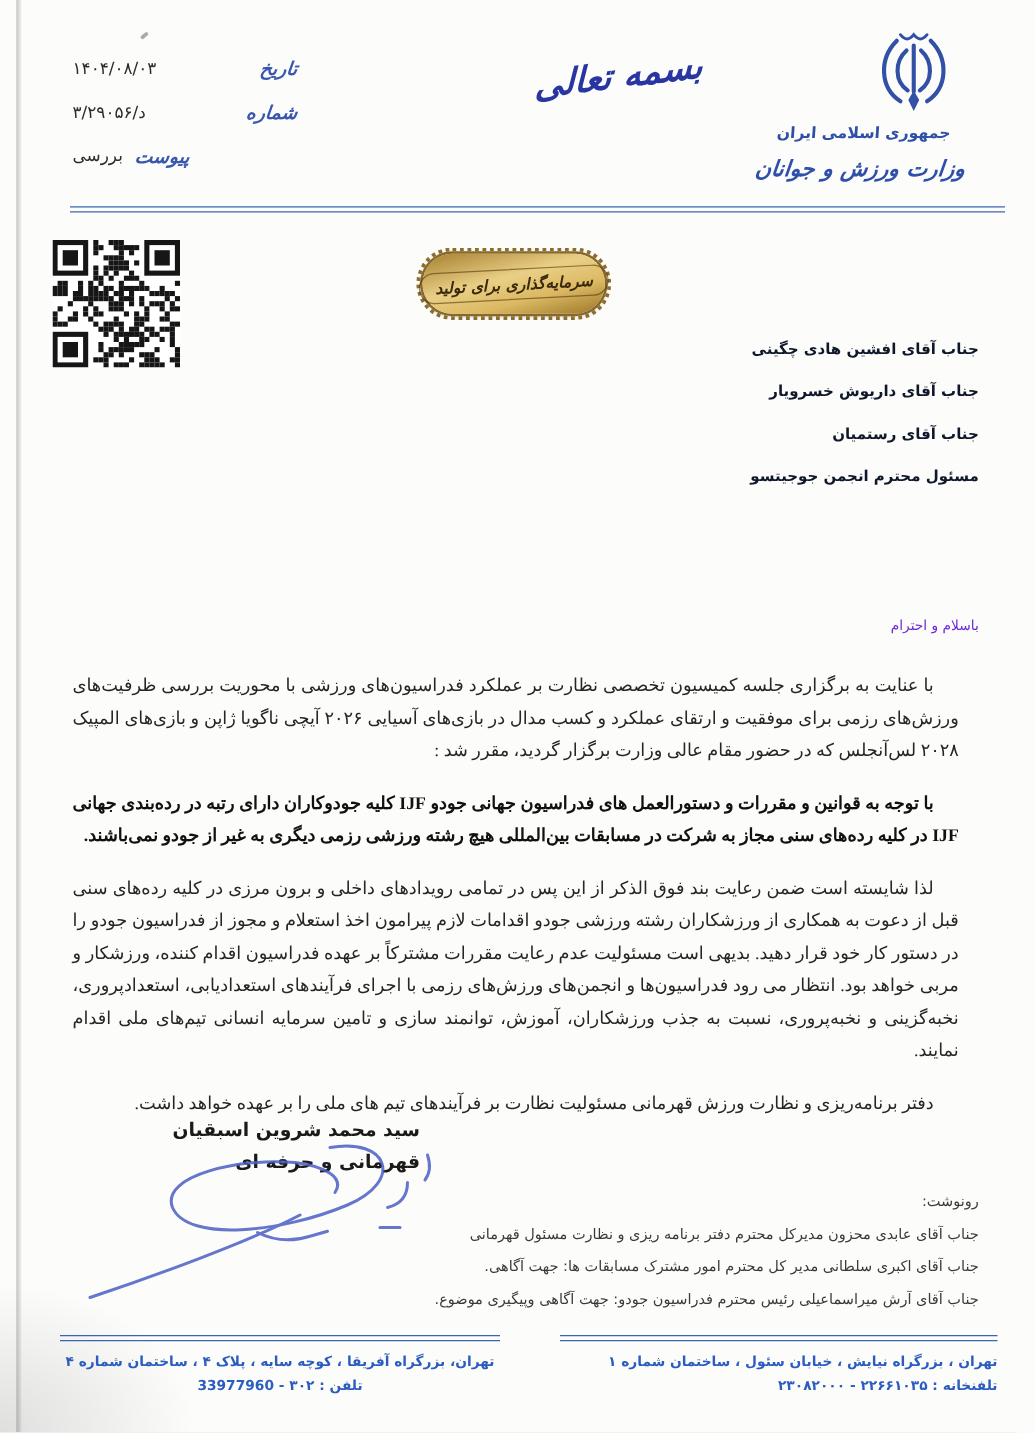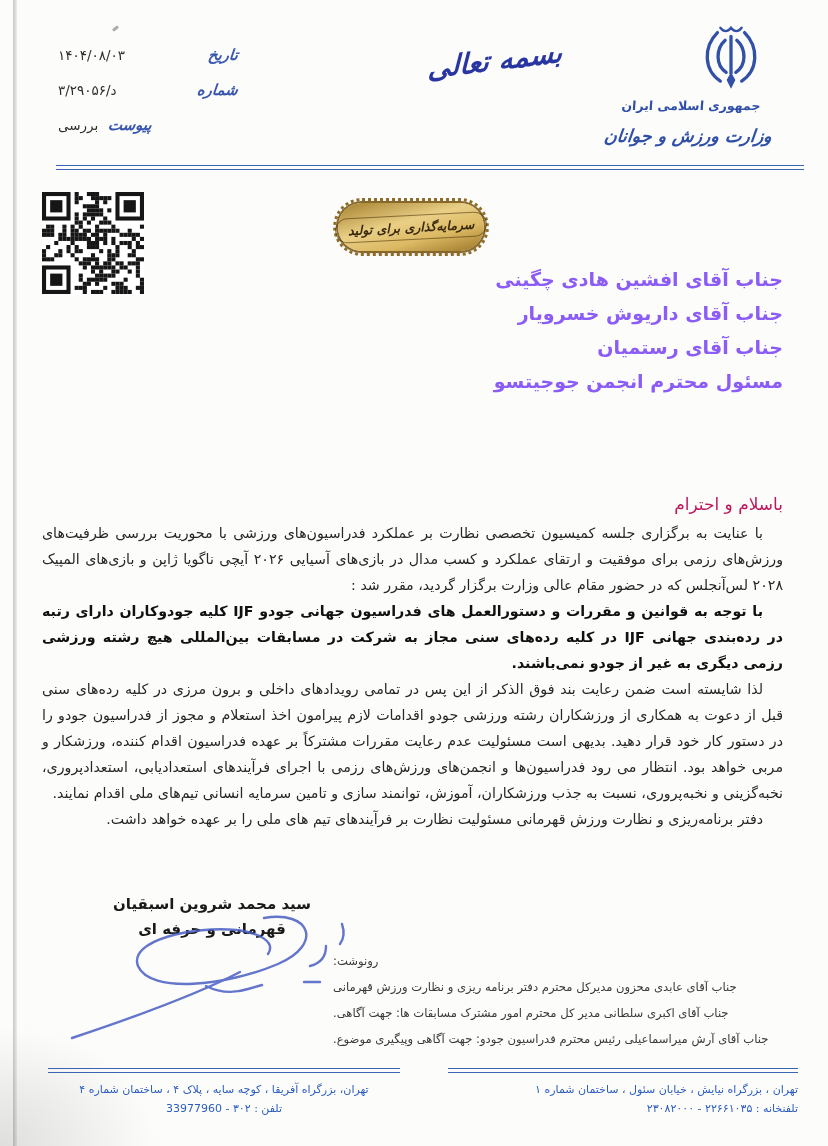--- a/index.html
+++ b/index.html
@@ -49,42 +49,42 @@
     background:linear-gradient(165deg,#a57f2e 0%,#e9cf86 42%,#dcb963 68%,#9a7628 100%);
     box-shadow:0 0 0 2px #87672a,0 1px 4px rgba(0,0,0,.35);
     outline:3px dotted #8d6d28;outline-offset:2px;
     display:flex;align-items:center;justify-content:center;}
   .stamp-inner{border:1px solid rgba(80,55,10,.6);border-radius:21px;
     padding:4px 12px;color:#3a290c;font-size:12.5px;font-weight:700;font-style:italic;
     transform:rotate(-3deg);white-space:nowrap;}
 
   
   .recipients{position:absolute;right:45px;top:262px;text-align:right;
-    font-weight:700;font-size:19px;line-height:34px;color:#8b5cf6;}
-
-  .salutation{position:absolute;right:45px;top:494px;font-size:17px;color:#be185d;}
+    font-weight:700;font-size:12px;line-height:34px;color:#0f172a;}
+
+  .salutation{position:absolute;right:45px;top:494px;font-size:11px;color:#6d28d9;}
 
   
   .body-text{position:absolute;right:45px;left:42px;top:520px;
     font-size:14.2px;line-height:26px;text-align:justify;color:#262626;}
-  .body-text p{margin:0;text-indent:20px;}
+  .body-text p{margin:16px;text-indent:20px;font-family:Liberation Serif, serif;}
   .body-text p.bold{font-weight:700;color:#111;}
 
   
-  .signature{position:absolute;left:88px;top:892px;width:248px;text-align:center;
+  .signature{position:absolute;left:88px;top:892px;width:248px;
     font-weight:700;font-size:15px;line-height:25px;color:#1a1a1a;}
   .sig-scrawl{position:absolute;left:58px;top:902px;width:305px;height:145px;pointer-events:none;}
 
   
-  .cc{position:absolute;right:45px;top:948px;width:450px;text-align:left;
+  .cc{position:absolute;right:45px;top:948px;width:450px;text-align:right;
     font-size:11.6px;line-height:26px;color:#3a3a3a;}
 
   
   .footer-col{position:absolute;top:1068px;text-align:center;color:#2b5cc0;
-    font-weight:400;font-size:11px;line-height:19px;}
+    font-weight:700;font-size:11px;line-height:19px;}
   .footer-left{left:48px;width:352px;}
   .footer-right{right:30px;width:350px;text-align:right;}
   .footer-col .dbl-rule{margin-bottom:7px;}
   .num{unicode-bidi:embed;}
 </style>
 </head>
 <body>
 
 <div class="page">
 
@@ -386,21 +386,21 @@
         <path d="M148 84 q20 10 42 3 l14 -4"></path>
         <path d="M268 44 q0 16 -16 20"></path>
         <path d="M284 22 q4 12 -2 20"></path>
         <path d="M246 80 h16"></path>
       </g>
     </svg>
   </div>
 
   <div class="cc">
     <div>رونوشت:</div>
-    <div>جناب آقای عابدی محزون مدیرکل محترم دفتر برنامه ریزی و نظارت ورزش قهرمانی</div>
+    <div>جناب آقای عابدی محزون مدیرکل محترم دفتر برنامه ریزی و نظارت مسئول قهرمانی</div>
     <div>جناب آقای اکبری سلطانی مدیر کل محترم امور مشترک مسابقات ها: جهت آگاهی.</div>
     <div>جناب آقای آرش میراسماعیلی رئیس محترم فدراسیون جودو: جهت آگاهی وپیگیری موضوع.</div>
   </div>
 
   <div class="footer-col footer-left">
     <div class="dbl-rule"></div>
     <div>تهران، بزرگراه آفریقا ، کوچه سایه ، پلاک ۴ ، ساختمان شماره ۴</div>
     <div>تلفن : ۳۰۲ - 33977960</div>
   </div>
   <div class="footer-col footer-right">

